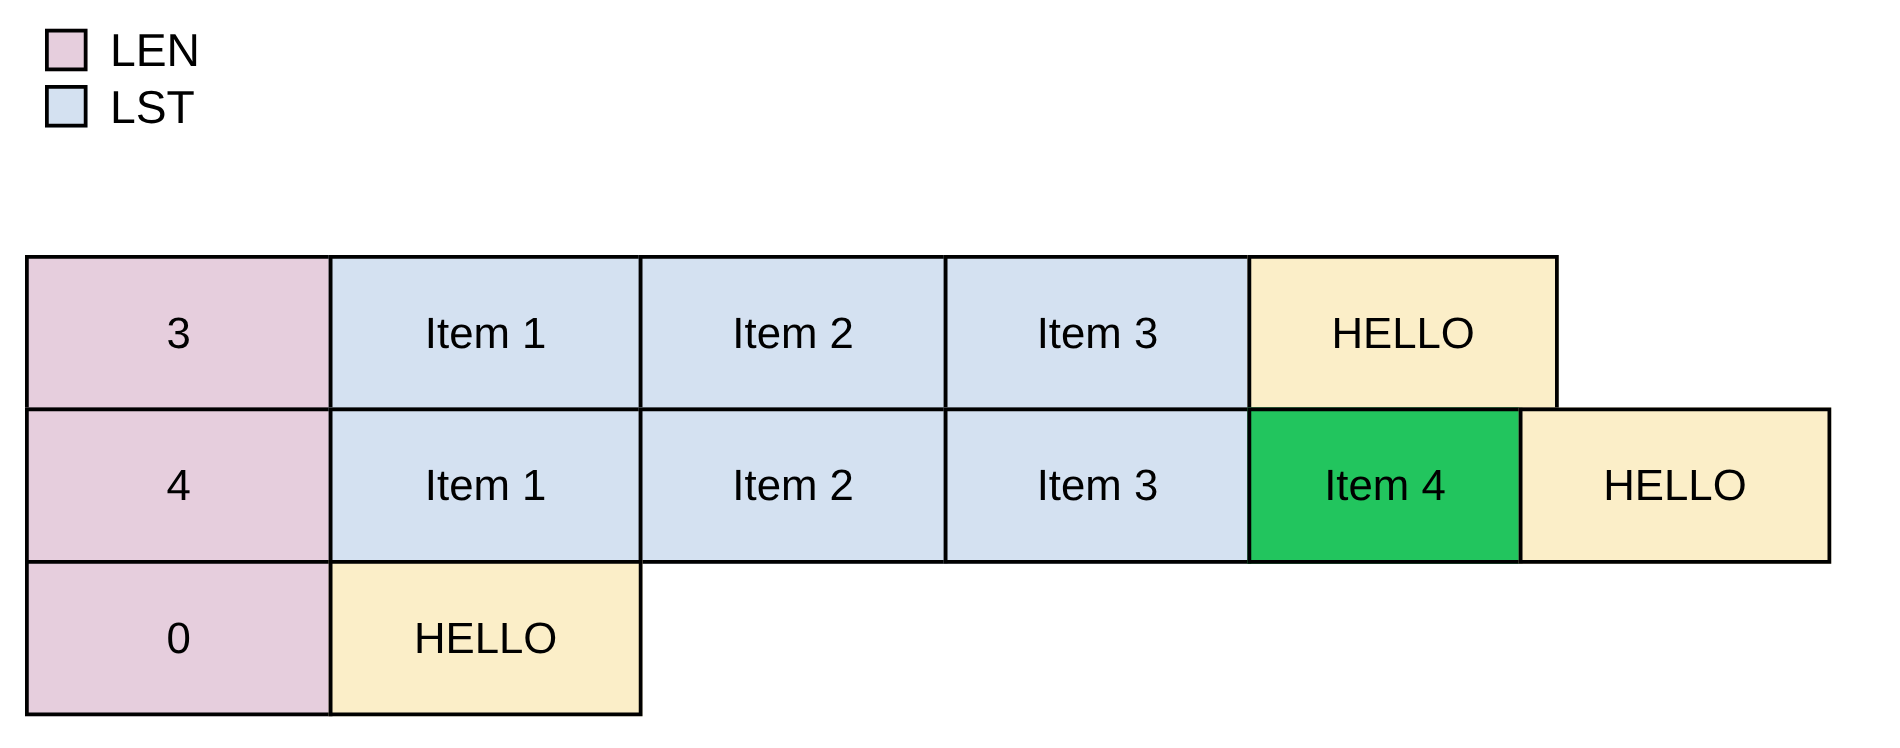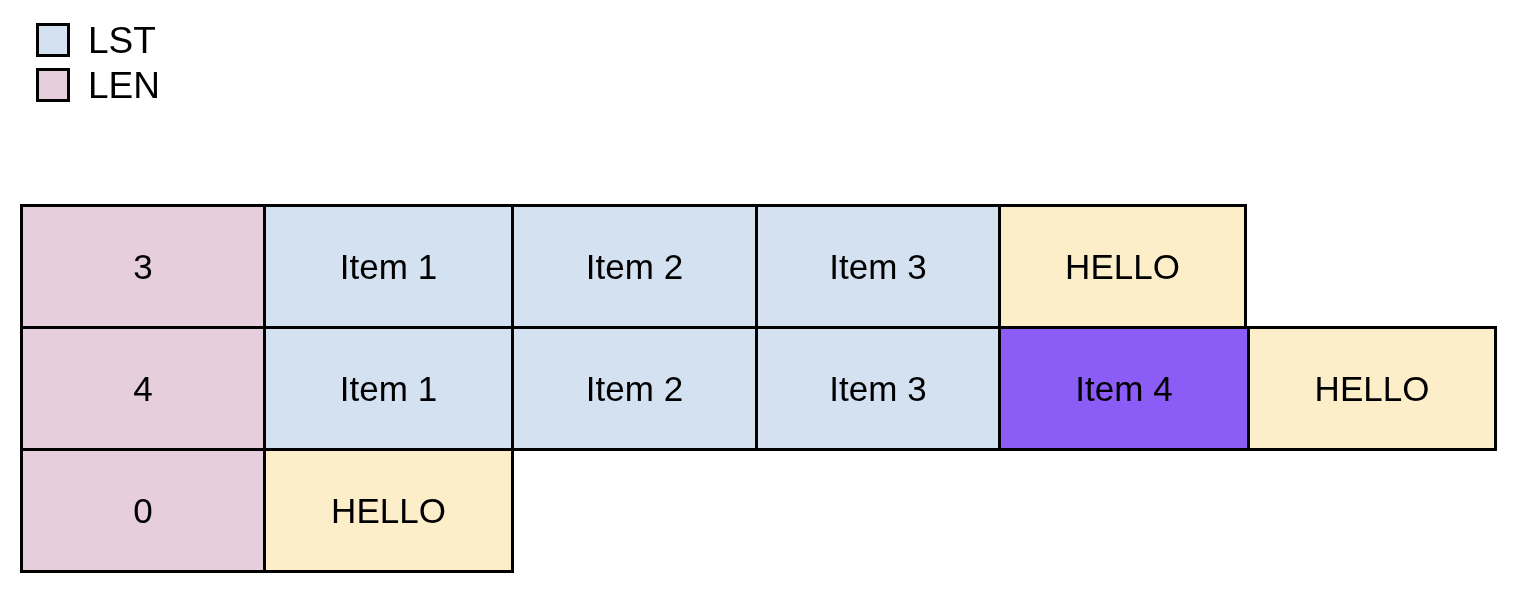--- a/index.html
+++ b/index.html
@@ -69,42 +69,42 @@
     line-height: 35px;
     white-space: nowrap;
   }
   .cell:first-child { margin-left: 0; }
 </style>
 </head>
 <body>
 
 <div id="legend">
     <div class="legend-row">
+      <span class="legend-swatch" style="background: rgb(230, 206, 221);"></span>
+      <span class="legend-label">LEN</span>
+    </div>
+    <div class="legend-row">
       <span class="legend-swatch" style="background: rgb(212, 225, 241);"></span>
       <span class="legend-label">LST</span>
-    </div>
-    <div class="legend-row">
-      <span class="legend-swatch" style="background: rgb(230, 206, 221);"></span>
-      <span class="legend-label">LEN</span>
     </div>
   </div>
 
 <div id="grid">
     <div class="grid-row">
       <div class="cell" style="width: 246px; background: rgb(230, 206, 221);">3</div>
       <div class="cell" style="width: 251px; background: rgb(212, 225, 241);">Item 1</div>
       <div class="cell" style="width: 247px; background: rgb(212, 225, 241);">Item 2</div>
       <div class="cell" style="width: 246px; background: rgb(212, 225, 241);">Item 3</div>
       <div class="cell" style="width: 249px; background: rgb(251, 238, 200);">HELLO</div>
     </div>
     <div class="grid-row">
       <div class="cell" style="width: 246px; background: rgb(230, 206, 221);">4</div>
       <div class="cell" style="width: 251px; background: rgb(212, 225, 241);">Item 1</div>
       <div class="cell" style="width: 247px; background: rgb(212, 225, 241);">Item 2</div>
       <div class="cell" style="width: 246px; background: rgb(212, 225, 241);">Item 3</div>
-      <div class="cell" style="width: 252px; background: #8b5cf6;">Item 4</div>
+      <div class="cell" style="width: 220px; background: #22c55e;">Item 4</div>
       <div class="cell" style="width: 250px; background: rgb(251, 238, 200);">HELLO</div>
     </div>
     <div class="grid-row">
       <div class="cell" style="width: 246px; background: rgb(230, 206, 221);">0</div>
       <div class="cell" style="width: 251px; background: rgb(251, 238, 200);">HELLO</div>
     </div>
   </div>
 
 </body></html>

